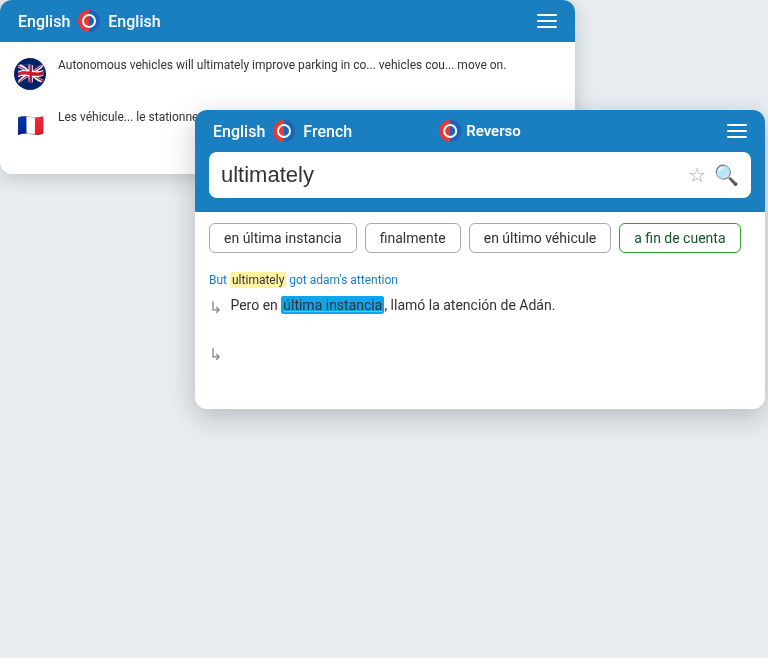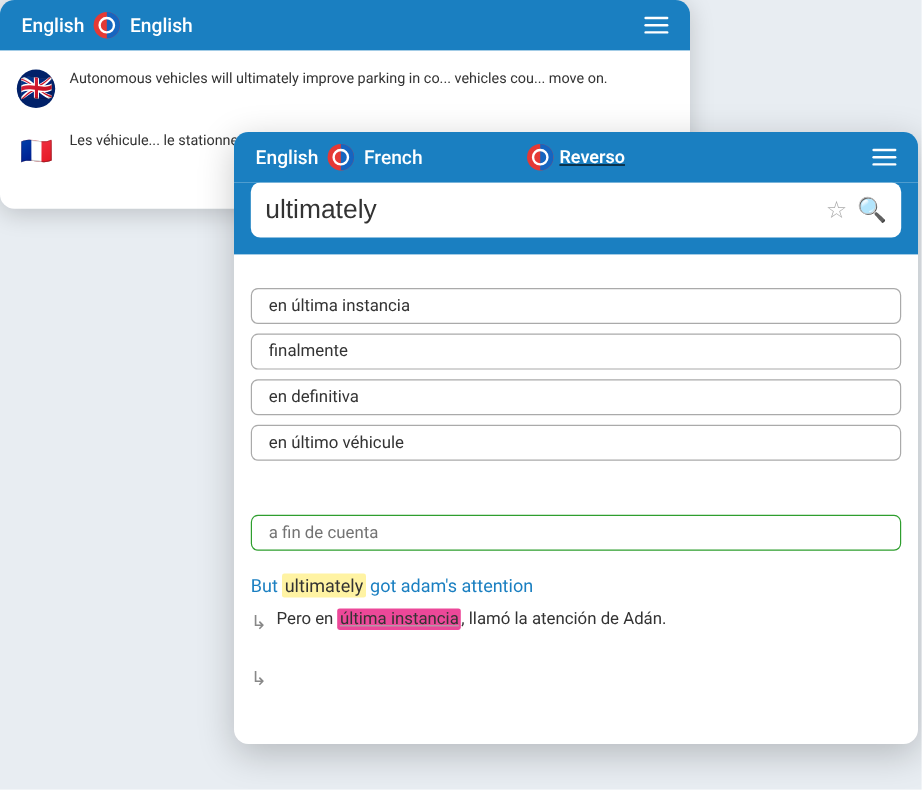--- a/index.html
+++ b/index.html
@@ -132,21 +132,20 @@
       justify-content: space-between;
       position: relative;
     }
     .card-front .header-center {
       position: absolute;
       left: 50%;
       transform: translateX(-50%);
       display: flex;
       align-items: flex-end;
       gap: 5px;
-      text-decoration: underline;
     }
     .card-front .lang-selector {
       display: flex;
       align-items: center;
       gap: 8px;
       color: #fff;
       font-size: 16px;
       font-weight: 500;
     }
 
@@ -178,52 +177,50 @@
       cursor: pointer;
     }
     .search-icon-btn {
       font-size: 20px;
       color: #555;
       cursor: pointer;
     }
 
     
     .chips-section {
-      padding: 28px 14px 8px;
+      padding: 11px 14px 8px;
       display: flex;
       flex-wrap: wrap;
       gap: 8px;
-      flex-direction: column;
     }
     .chip {
       border: 1.5px solid #aaa;
       border-radius: 6px;
       padding: 6px 14px;
       font-size: 14px;
       color: #333;
       cursor: pointer;
       background: #fff;
       white-space: nowrap;
     }
     .chip.highlighted {
       border-color: #2e9e2e;
-      color: #737373;
-      margin-top: 37px;
+      color: #14532d;
     }
 
     
     .examples-section {
       padding: 10px 14px 20px;
     }
     .example-item {
       margin-bottom: 22px;
     }
     .example-source {
       color: #1a7fc1;
-      font-size: 15px;
+      font-size: 12px;
       margin-bottom: 6px;
       line-height: 1.5;
     }
     .example-source .highlight {
       background: #fff3a3;
       padding: 1px 2px;
       border-radius: 2px;
       color: #333;
     }
     .example-translation {
@@ -234,21 +231,21 @@
       color: #333;
       line-height: 1.5;
     }
     .arrow-icon {
       color: #888;
       font-size: 16px;
       flex-shrink: 0;
       margin-top: 1px;
     }
     .example-translation .highlight {
-      background: #ec4899;
+      background: #0ea5e9;
       padding: 1px 2px;
       border-radius: 2px;
     }
     .underline-highlight {
       text-decoration: underline;
       text-decoration-color: #aaa;
     }
 
     
     .hamburger-lines {
@@ -361,23 +358,20 @@
   </div>
 
   <div class="chips-section">
     <div class="chip">
       <span>en última instancia</span>
     </div>
     <div class="chip">
       <span>finalmente</span>
     </div>
     <div class="chip">
-      <span>en definitiva</span>
-    </div>
-    <div class="chip">
       <span>en último véhicule</span>
     </div>
     <div class="chip highlighted">
       <span>a fin de cuenta</span>
     </div>
   </div>
 
   <div class="examples-section">
 
     <div class="example-item">

